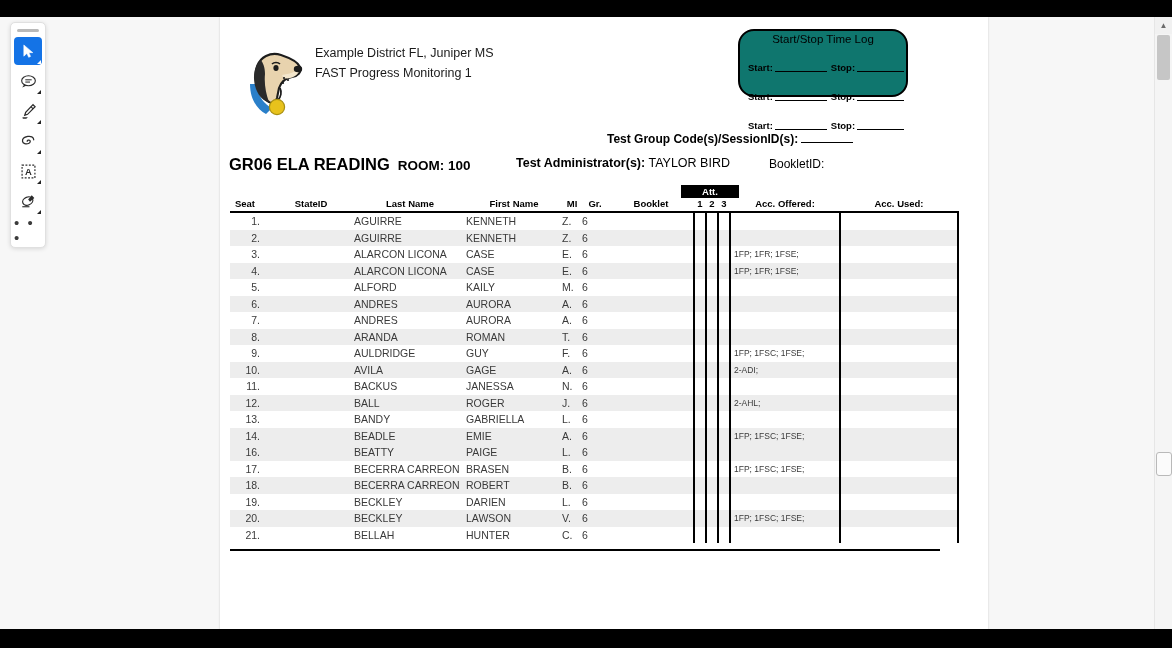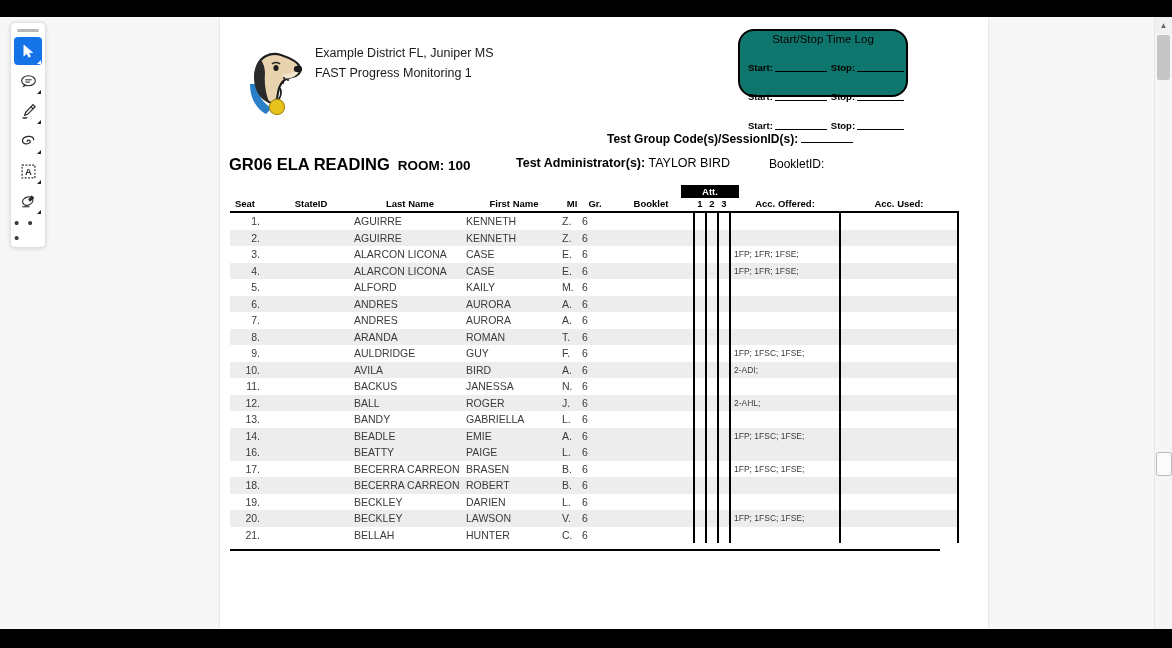--- a/index.html
+++ b/index.html
@@ -610,21 +610,21 @@
                 <td class="col-a1 bl">&nbsp;</td>
                 <td class="col-a2 bl">&nbsp;</td>
                 <td class="col-a3 bl">&nbsp;</td>
                 <td class="col-offered bl acc-txt">1FP; 1FSC; 1FSE;</td>
                 <td class="col-used bl br">&nbsp;</td>
               </tr>
               <tr class="alt">
                 <td class="col-seat">10.</td>
                 <td class="col-stateid">&nbsp;</td>
                 <td class="col-last">AVILA</td>
-                <td class="col-first">BIRD</td>
+                <td class="col-first">GAGE</td>
                 <td class="col-mi">A.</td>
                 <td class="col-gr">6</td>
                 <td class="col-booklet">&nbsp;</td>
                 <td class="col-a1 bl">&nbsp;</td>
                 <td class="col-a2 bl">&nbsp;</td>
                 <td class="col-a3 bl">&nbsp;</td>
                 <td class="col-offered bl acc-txt">2-ADI;</td>
                 <td class="col-used bl br">&nbsp;</td>
               </tr>
               <tr>

